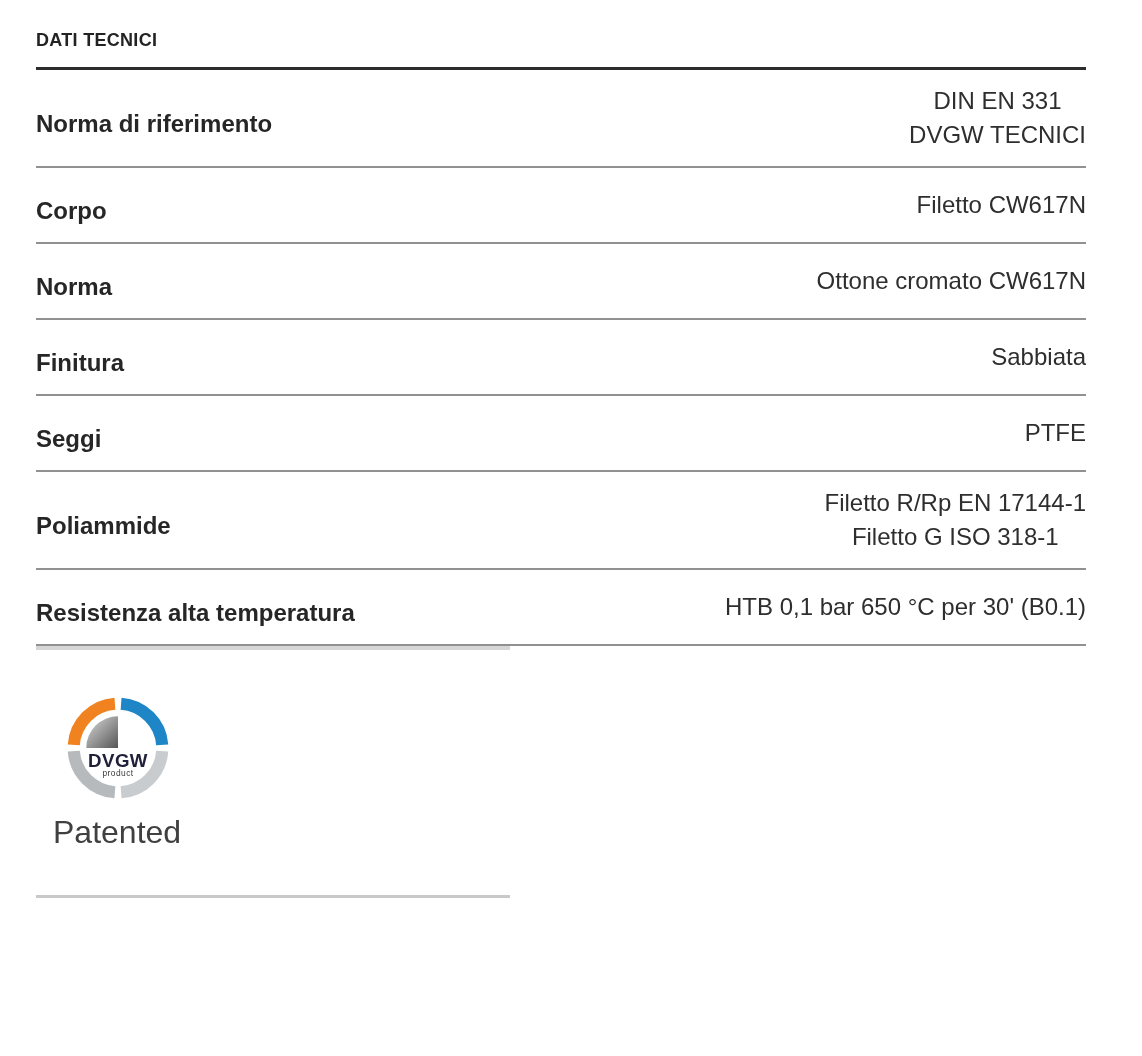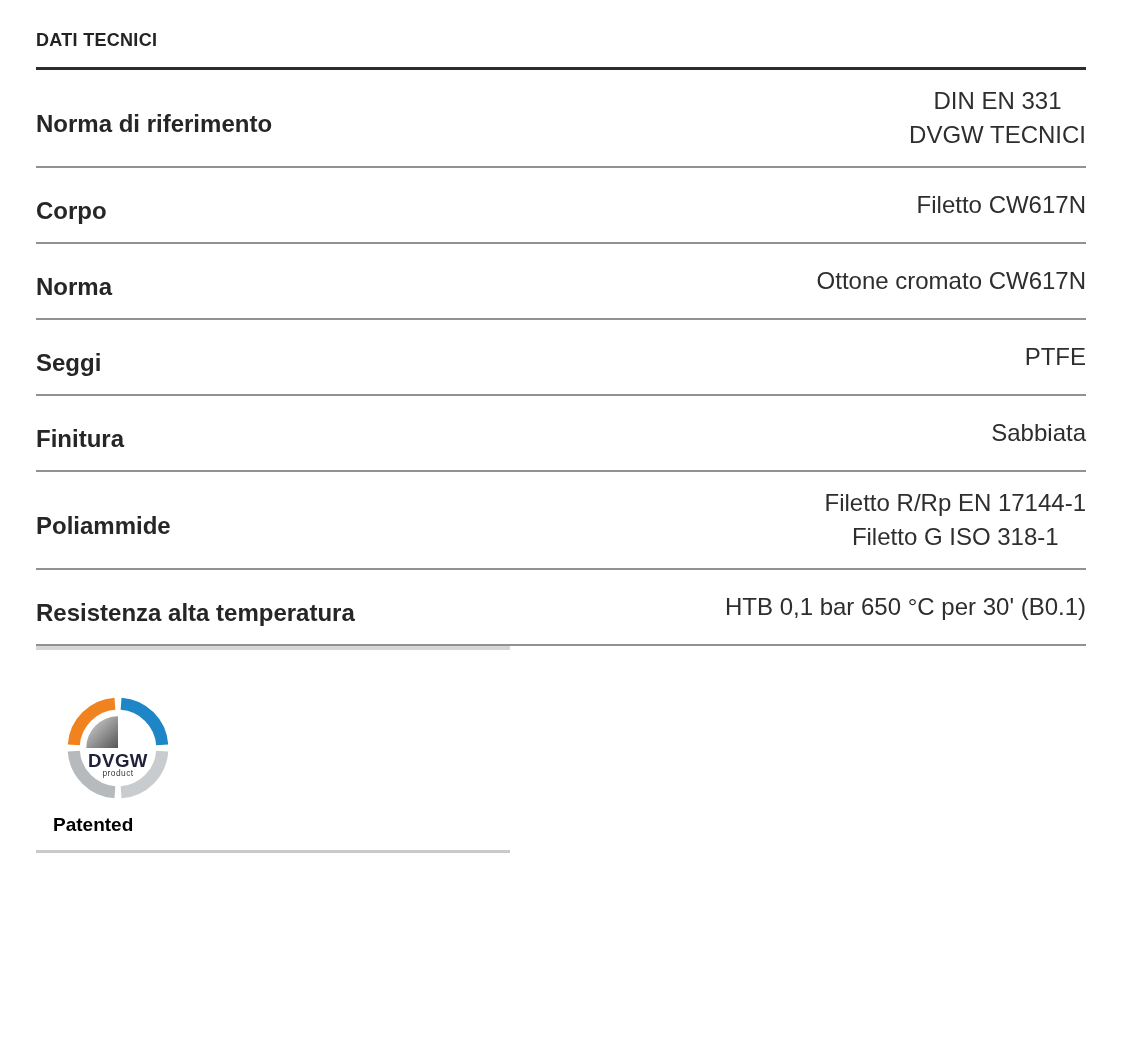--- a/index.html
+++ b/index.html
@@ -44,21 +44,21 @@
     font-size: 24px;
     line-height: 34px;
     font-weight: 400;
     color: #2e2e2e;
     text-align: center;
   }
   .cert-section {
     width: 474px;
     border-top: 4px solid #d6d6d6;
     border-bottom: 3px solid #c9c9c9;
-    padding: 42px 0 14px 0;
+    padding: 42px 0 44px 0;
   }
   .dvgw-logo {
     width: 112px;
     height: 112px;
     margin-left: 26px;
     display: block;
   }
   .dvgw-text {
     font-family: "Liberation Sans", sans-serif;
     font-weight: 700;
@@ -68,23 +68,23 @@
   }
   .dvgw-subtext {
     font-family: "Liberation Sans", sans-serif;
     font-weight: 400;
     font-size: 9px;
     letter-spacing: 0.5px;
     fill: #3a3a3a;
   }
   .patented-caption {
     margin: 10px 0 0 17px;
-    font-size: 19px;
-    font-weight: 700;
-    color: #000000;
+    font-size: 32px;
+    font-weight: 400;
+    color: #404040;
   }
 </style>
 </head>
 <body>
 
 <div class="container">
 
   <div class="section-title">DATI TECNICI</div>
 
   <div class="spec-row">
@@ -99,27 +99,27 @@
     <span class="spec-label">Corpo</span>
     <div class="spec-value">Filetto CW617N</div>
   </div>
 
   <div class="spec-row">
     <span class="spec-label">Norma</span>
     <div class="spec-value">Ottone cromato CW617N</div>
   </div>
 
   <div class="spec-row">
-    <span class="spec-label">Seggi</span>
-    <div class="spec-value">PTFE</div>
+    <span class="spec-label">Finitura</span>
+    <div class="spec-value">Sabbiata</div>
   </div>
 
   <div class="spec-row">
-    <span class="spec-label">Finitura</span>
-    <div class="spec-value">Sabbiata</div>
+    <span class="spec-label">Seggi</span>
+    <div class="spec-value">PTFE</div>
   </div>
 
 
 
 
   <div class="spec-row">
     <span class="spec-label">Poliammide</span>
     <div class="spec-value">
       <div>Filetto R/Rp EN 17144-1</div>
       <div>Filetto G ISO 318-1</div>

